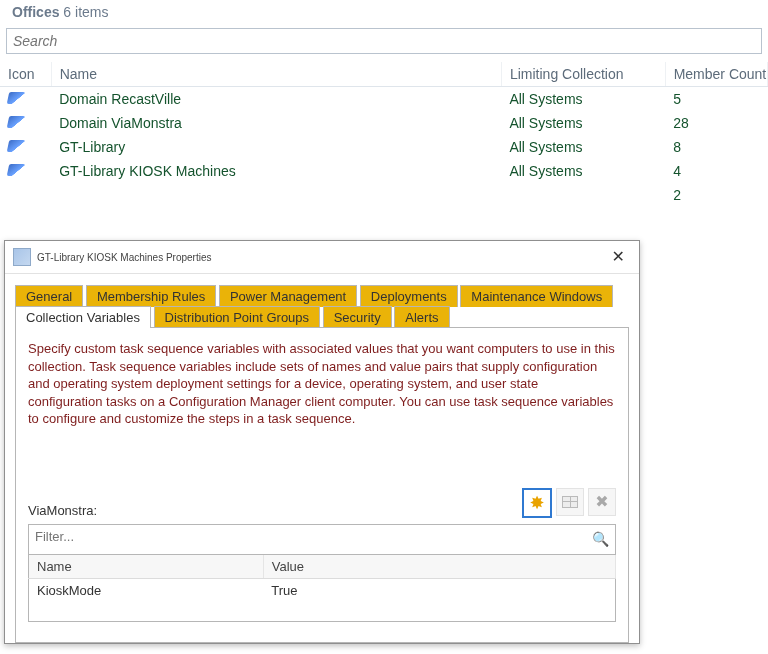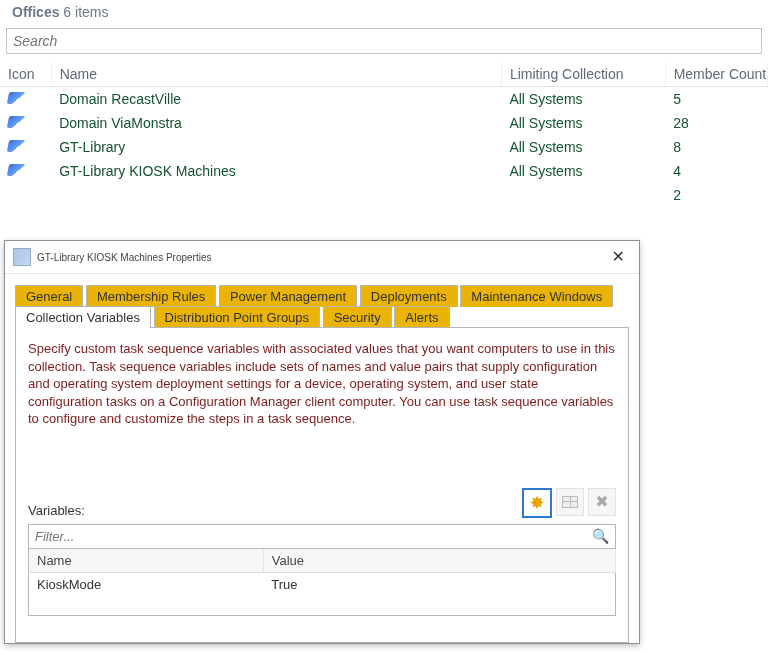--- a/index.html
+++ b/index.html
@@ -183,22 +183,21 @@
   }
 
   .filter-wrap {
     position: relative;
     margin-top: 6px;
   }
   .filter-input {
     width: 100%;
     box-sizing: border-box;
     border: 1px solid #b6b6b6;
-    padding: 4px 24px 4px 6px;
-    font-style: italic;
+    padding: 4px 24px 10px 6px;
     color: #0c4a6e;
     font-size: 13px;
   }
   .filter-search-icon {
     position: absolute;
     right: 6px;
     top: 50%;
     transform: translateY(-50%);
     color: #999;
     font-size: 14px;
@@ -308,21 +307,21 @@
       <span class="tab active">Collection Variables</span>
       <span class="tab">Distribution Point Groups</span>
       <span class="tab">Security</span>
       <span class="tab">Alerts</span>
     </div>
 
     <div class="tab-panel">
       <div class="description">Specify custom task sequence variables with associated values that you want computers to use in this collection. Task sequence variables include sets of names and value pairs that supply configuration and operating system deployment settings for a device, operating system, and user state configuration tasks on a Configuration Manager client computer. You can use task sequence variables to configure and customize the steps in a task sequence.</div>
 
       <div class="var-toolbar-flex">
-        <div class="variables-label-inline">Variables:</div>
+        <div class="variables-label-inline">ViaMonstra:</div>
         <div class="toolbar-buttons">
           <span class="icon-btn selected" title="New variable">
             <span class="starburst">✸</span>
           </span>
           <span class="icon-btn disabled" title="Edit variable">
             <span class="grid-icon"></span>
           </span>
           <span class="icon-btn disabled" title="Delete variable">
             <span class="x-icon">✖</span>
           </span>

